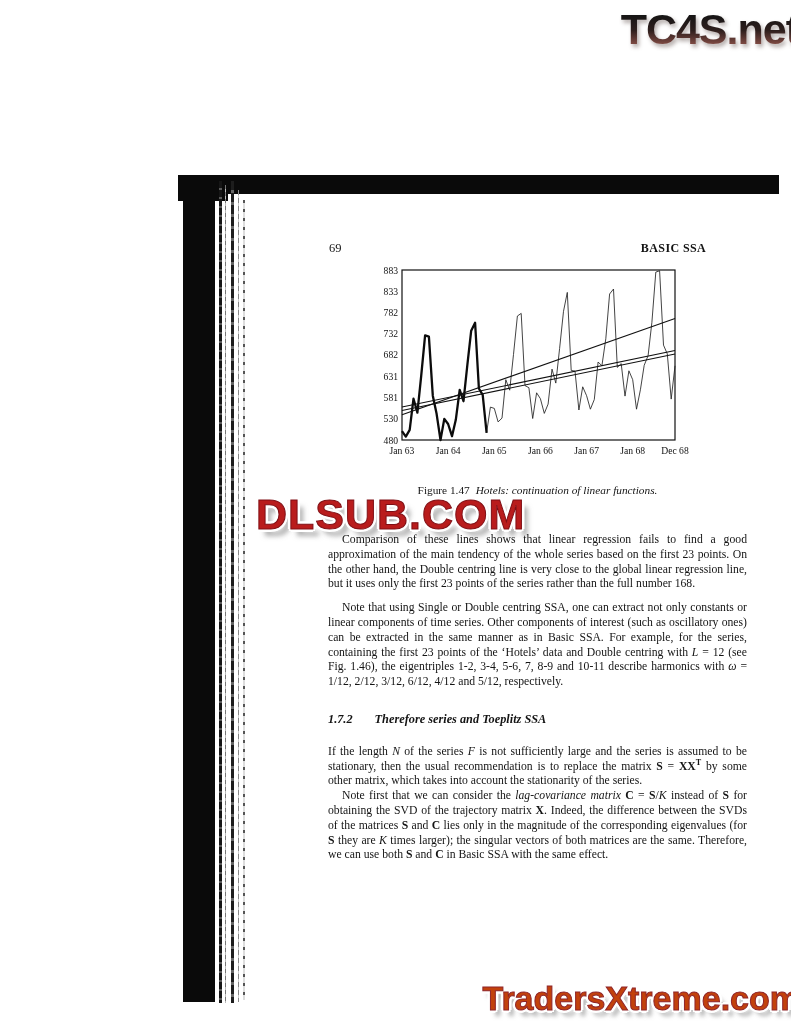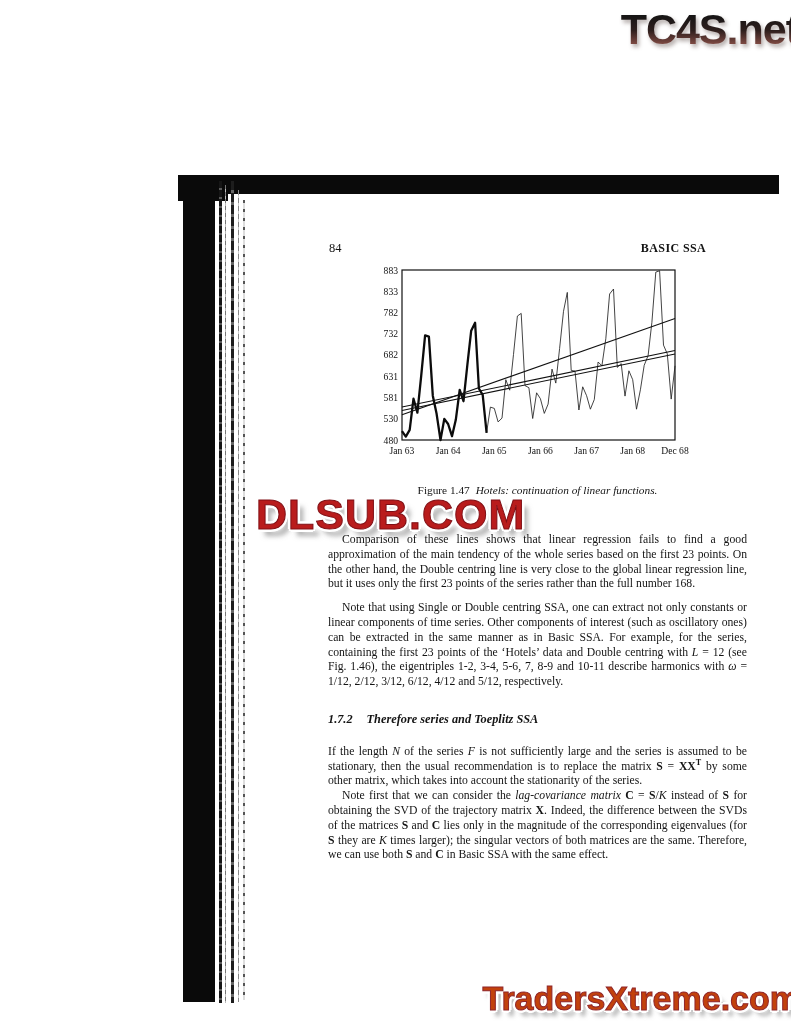--- a/index.html
+++ b/index.html
@@ -52,42 +52,42 @@
   .caption .it{font-style:italic;}
   .caption .pre{margin-right:6px;text-align:center;}
 
   
   .col{position:absolute;left:328px;top:533px;width:419px;
         font-size:11.7px;line-height:14.8px;text-align:justify;}
   .col p{margin:0;}
   .col p.ind{text-indent:14px;}
   .col p.gap{margin-top:9px;}
   .sect{margin:22px 0 18px 0;font-style:italic;font-weight:bold;font-size:12.3px;}
-  .sect-num{margin-right:14px;}
+  .sect-num{margin-right:22px;}
   .it{font-style:italic;}
   .bf{font-weight:bold;}
   .col sup{font-size:.7em;line-height:0;}
 </style>
 </head>
 <body>
 
 <div class="page">
 
   <div class="wm-top">TC4S.net</div>
 
   <div class="artifact bar-top"></div>
   <div class="artifact bar-top2"></div>
   <div class="artifact bar-left"></div>
   <div class="artifact streak1"></div>
   <div class="artifact streak2"></div>
   <div class="artifact streak3"></div>
   <div class="artifact streak4"></div>
   <div class="artifact streak5"></div>
 
-  <div class="pg-num">84</div>
+  <div class="pg-num">69</div>
   <div class="run-head">BASIC SSA</div>
 
   <div class="chart">
     <svg width="340" height="205" viewBox="0 0 340 205">
         <rect x="34" y="8" width="273" height="170" fill="none" stroke="#111" stroke-width="1.2"></rect>
         <text x="30" y="181.5" text-anchor="end" font-size="9.6" fill="#111">480</text>
         <text x="30" y="160.40818858560795" text-anchor="end" font-size="9.6" fill="#111">530</text>
         <text x="30" y="138.89454094292805" text-anchor="end" font-size="9.6" fill="#111">581</text>
         <text x="30" y="117.80272952853598" text-anchor="end" font-size="9.6" fill="#111">631</text>
         <text x="30" y="96.28908188585608" text-anchor="end" font-size="9.6" fill="#111">682</text>

